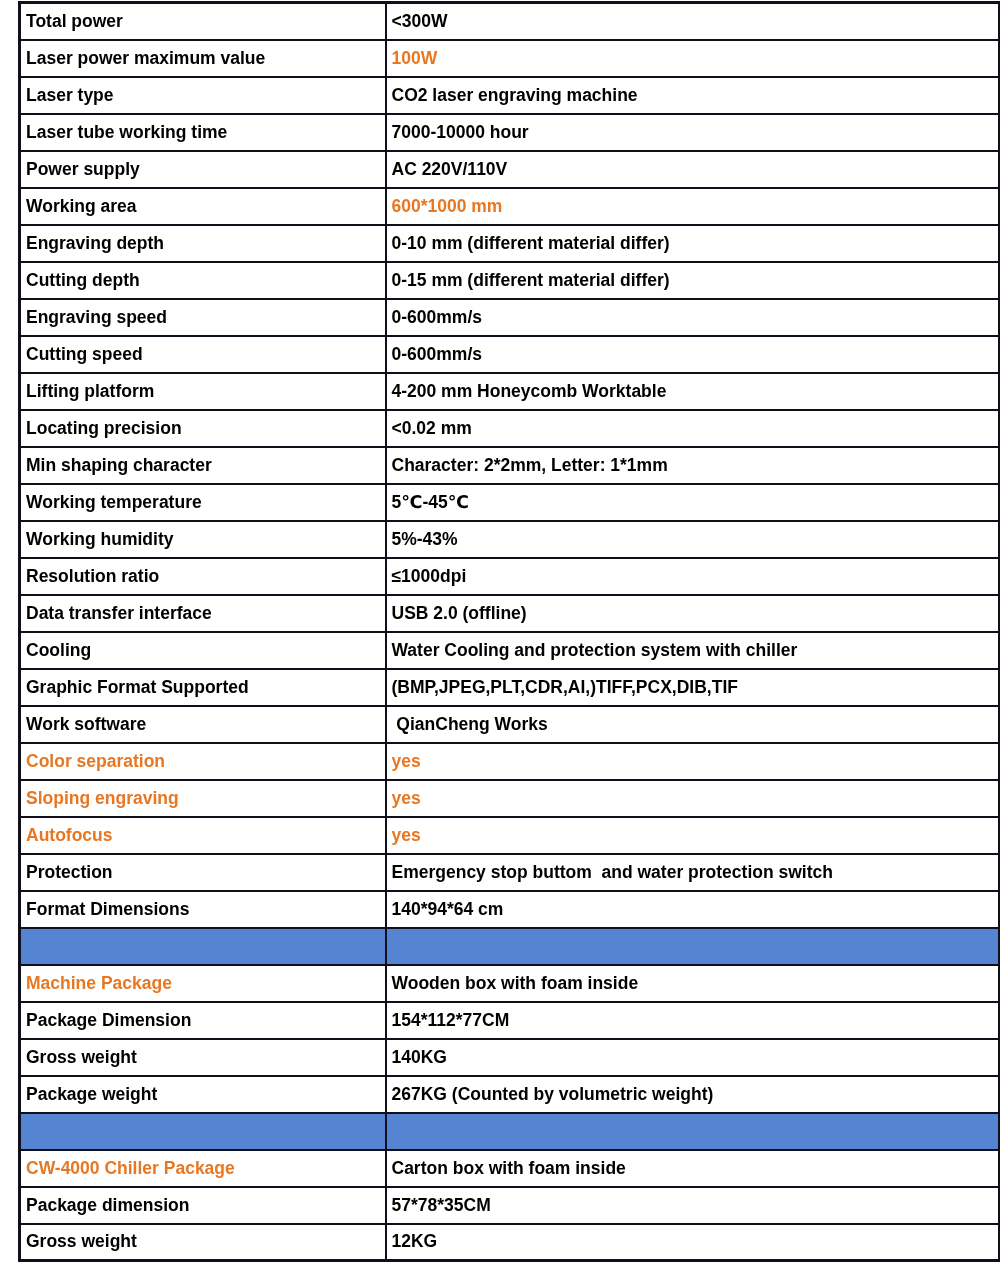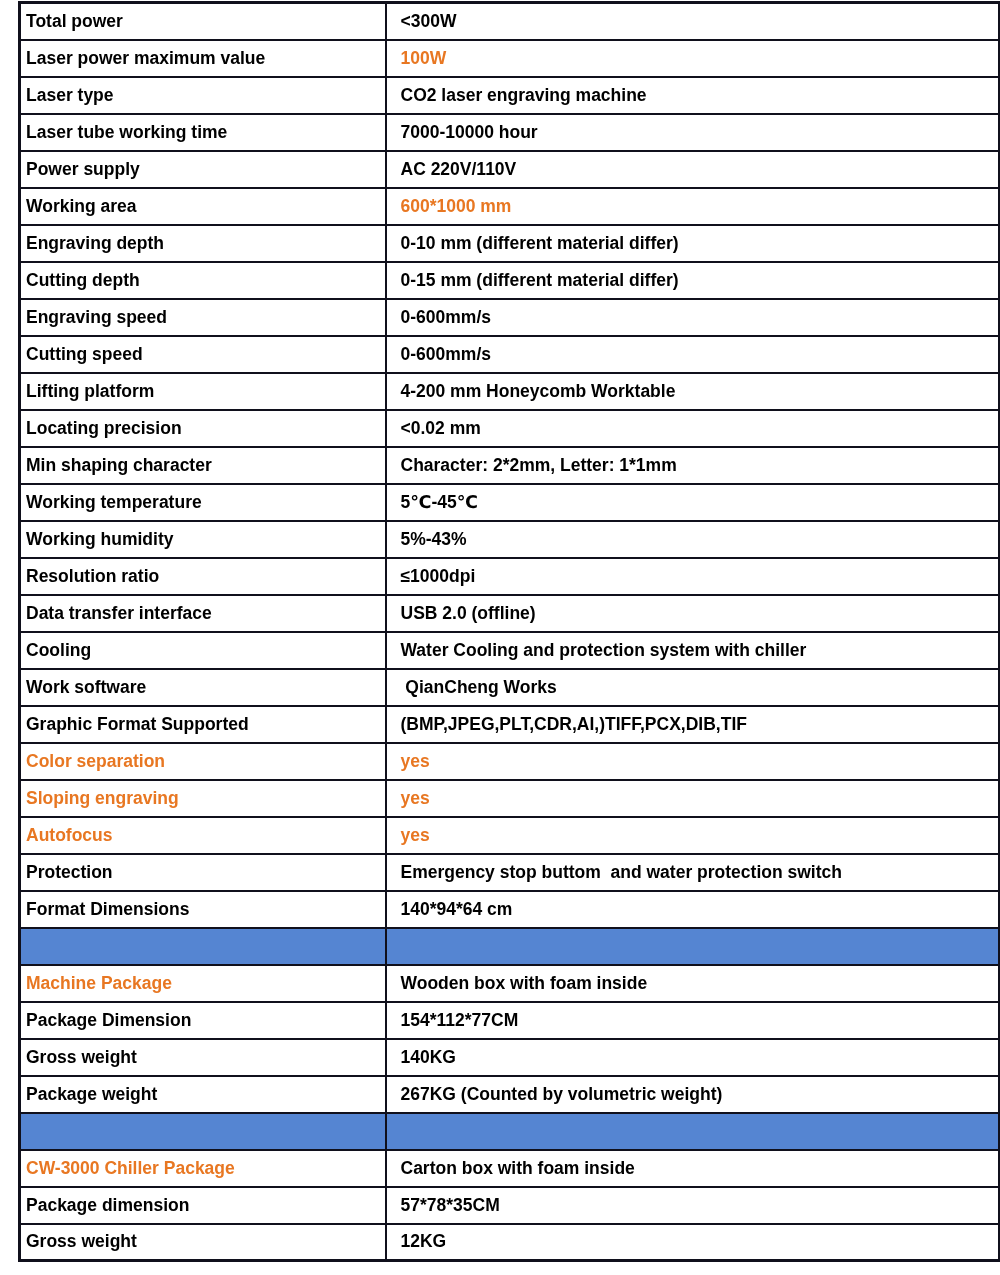--- a/index.html
+++ b/index.html
@@ -36,21 +36,21 @@
     font-family: "Liberation Sans", "DejaVu Sans", sans-serif;
     font-weight: bold;
     font-size: 17.5px;
     color: #000000;
     padding: 0 4px 0 5px;
     vertical-align: middle;
     overflow: hidden;
     white-space: pre;
   }
   table.spec-table td.value-cell {
-    padding-left: 14px;
+    padding-left: 5px;
   }
   table.spec-table td.orange {
     color: var(--accent-orange);
   }
   table.spec-table tr.divider td {
     background: var(--divider-blue);
   }
   col.label-col { width: 366px; }
   col.value-col { width: 614px; }
 </style>
@@ -130,26 +130,26 @@
         </tr>
         <tr>
           <td class="label-cell">Data transfer interface</td>
           <td class="value-cell">USB 2.0 (offline)</td>
         </tr>
         <tr>
           <td class="label-cell">Cooling</td>
           <td class="value-cell">Water Cooling and protection system with chiller</td>
         </tr>
         <tr>
+          <td class="label-cell">Graphic Format Supported</td>
+          <td class="value-cell">(BMP,JPEG,PLT,CDR,AI,)TIFF,PCX,DIB,TIF</td>
+        </tr>
+        <tr>
           <td class="label-cell">Work software</td>
           <td class="value-cell"> QianCheng Works</td>
-        </tr>
-        <tr>
-          <td class="label-cell">Graphic Format Supported</td>
-          <td class="value-cell">(BMP,JPEG,PLT,CDR,AI,)TIFF,PCX,DIB,TIF</td>
         </tr>
         <tr>
           <td class="label-cell orange">Color separation</td>
           <td class="value-cell orange">yes</td>
         </tr>
         <tr>
           <td class="label-cell orange">Sloping engraving</td>
           <td class="value-cell orange">yes</td>
         </tr>
         <tr>
@@ -182,21 +182,21 @@
         </tr>
         <tr>
           <td class="label-cell">Package weight</td>
           <td class="value-cell">267KG (Counted by volumetric weight)</td>
         </tr>
         <tr class="divider">
           <td class="label-cell"></td>
           <td class="value-cell"></td>
         </tr>
         <tr>
-          <td class="label-cell orange">CW-3000 Chiller Package</td>
+          <td class="label-cell orange">CW-4000 Chiller Package</td>
           <td class="value-cell">Carton box with foam inside</td>
         </tr>
         <tr>
           <td class="label-cell">Package dimension</td>
           <td class="value-cell">57*78*35CM</td>
         </tr>
         <tr>
           <td class="label-cell">Gross weight</td>
           <td class="value-cell">12KG</td>
         </tr>

